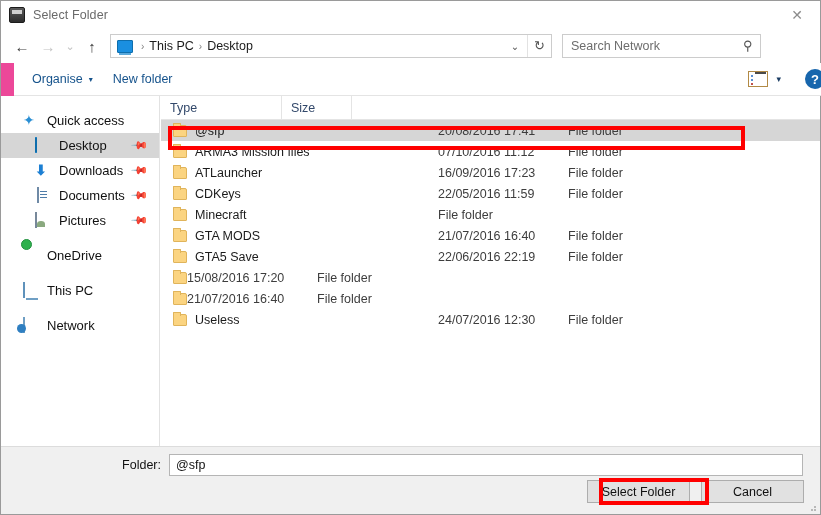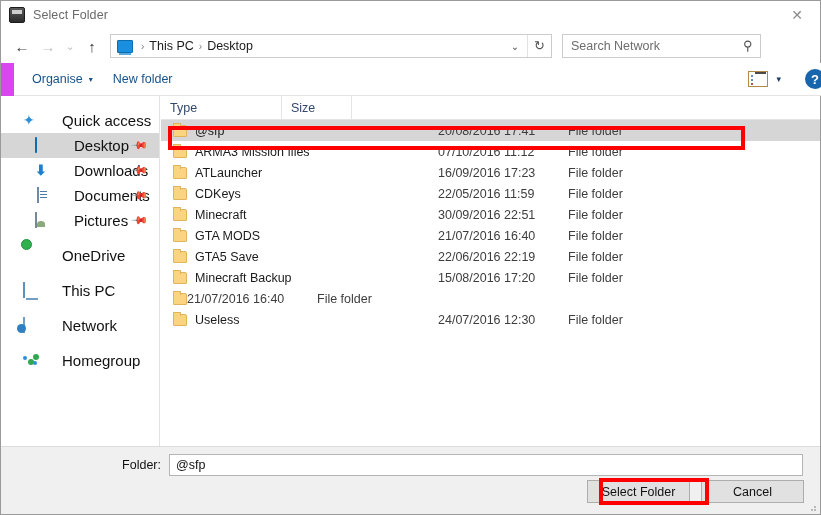--- a/index.html
+++ b/index.html
@@ -8,21 +8,21 @@
     width: 821px; height: 515px;
     overflow: hidden;
     background: #ffffff;
     font-family: "Liberation Sans", sans-serif;
     font-size: 12px;
     color: #000000;
   }
   .window {
     position: relative;
     width: 821px; height: 515px;
-    background: #d946ef;
+    background: #ec4899;
     border: 1px solid #9a9a9a;
   }
 
   
   .titlebar {
     position: absolute; left: 0; top: 0;
     width: 819px; height: 28px;
     background: #ffffff;
     display: flex; align-items: center;
   }
@@ -165,21 +165,21 @@
     background: #ffffff;
     border-right: 1px solid #e2e2e2;
     padding-top: 12px;
   }
   .nav-row {
     height: 25px; display: flex; align-items: center;
     position: relative; padding-left: 22px;
   }
   .nav-row.indent { padding-left: 34px; }
   .nav-row.sel { background: #d6d6d6; }
-  .nav-label { font-size: 15px; color: #111; margin-left: 22px; }
+  .nav-label { font-size: 13px; color: #111; margin-left: 7px; }
   .nav-pin {
     position: absolute; right: 12px; top: 6px;
     font-size: 11px; color: #9a9a9a; transform: rotate(45deg);
   }
   .sbico { width: 17px; height: 15px; position: relative; flex: none; }
 
   
   .ic-star { color:#2a8fd4; font-size: 14px; line-height: 15px; }
   .ic-monitor {
     width: 16px; height: 12px; background: #1a8fe0;
@@ -447,29 +447,20 @@
 
       <div style="height:10px"></div>
 
       <div class="nav-row">
         <span class="sbico"><span class="ic-net"></span></span>
         <span class="nav-label">Network</span>
       </div>
 
       <div style="height:10px"></div>
 
-      <div class="nav-row">
-        <span class="sbico ic-home">
-            <s></s>
-            <s></s>
-            <s></s>
-            <s></s>
-          </span>
-        <span class="nav-label">Homegroup</span>
-      </div>
     </div>
 
     <div class="listpane">
       <div class="colhead">
         <div class="col c-type">
           <span>Type</span>
         </div>
         <div class="col c-size">
           <span>Size</span>
         </div>
@@ -500,41 +491,39 @@
         <div class="row">
           <span class="folder-ico"></span>
           <span class="cell name">CDKeys</span>
           <span class="cell date">22/05/2016 11:59</span>
           <span class="cell type">File folder</span>
           <span class="cell size"></span>
         </div>
         <div class="row">
           <span class="folder-ico"></span>
           <span class="cell name">Minecraft</span>
-          <span class="cell date">30/09/2016 22:51</span>
           <span class="cell type">File folder</span>
           <span class="cell size"></span>
         </div>
         <div class="row">
           <span class="folder-ico"></span>
           <span class="cell name">GTA MODS</span>
           <span class="cell date">21/07/2016 16:40</span>
           <span class="cell type">File folder</span>
           <span class="cell size"></span>
         </div>
         <div class="row">
           <span class="folder-ico"></span>
           <span class="cell name">GTA5 Save</span>
           <span class="cell date">22/06/2016 22:19</span>
           <span class="cell type">File folder</span>
           <span class="cell size"></span>
         </div>
         <div class="row">
           <span class="folder-ico"></span>
-          <span class="cell name">Minecraft Backup</span>
           <span class="cell date">15/08/2016 17:20</span>
           <span class="cell type">File folder</span>
           <span class="cell size"></span>
         </div>
         <div class="row">
           <span class="folder-ico"></span>
           <span class="cell date">21/07/2016 16:40</span>
           <span class="cell type">File folder</span>
           <span class="cell size"></span>
         </div>

